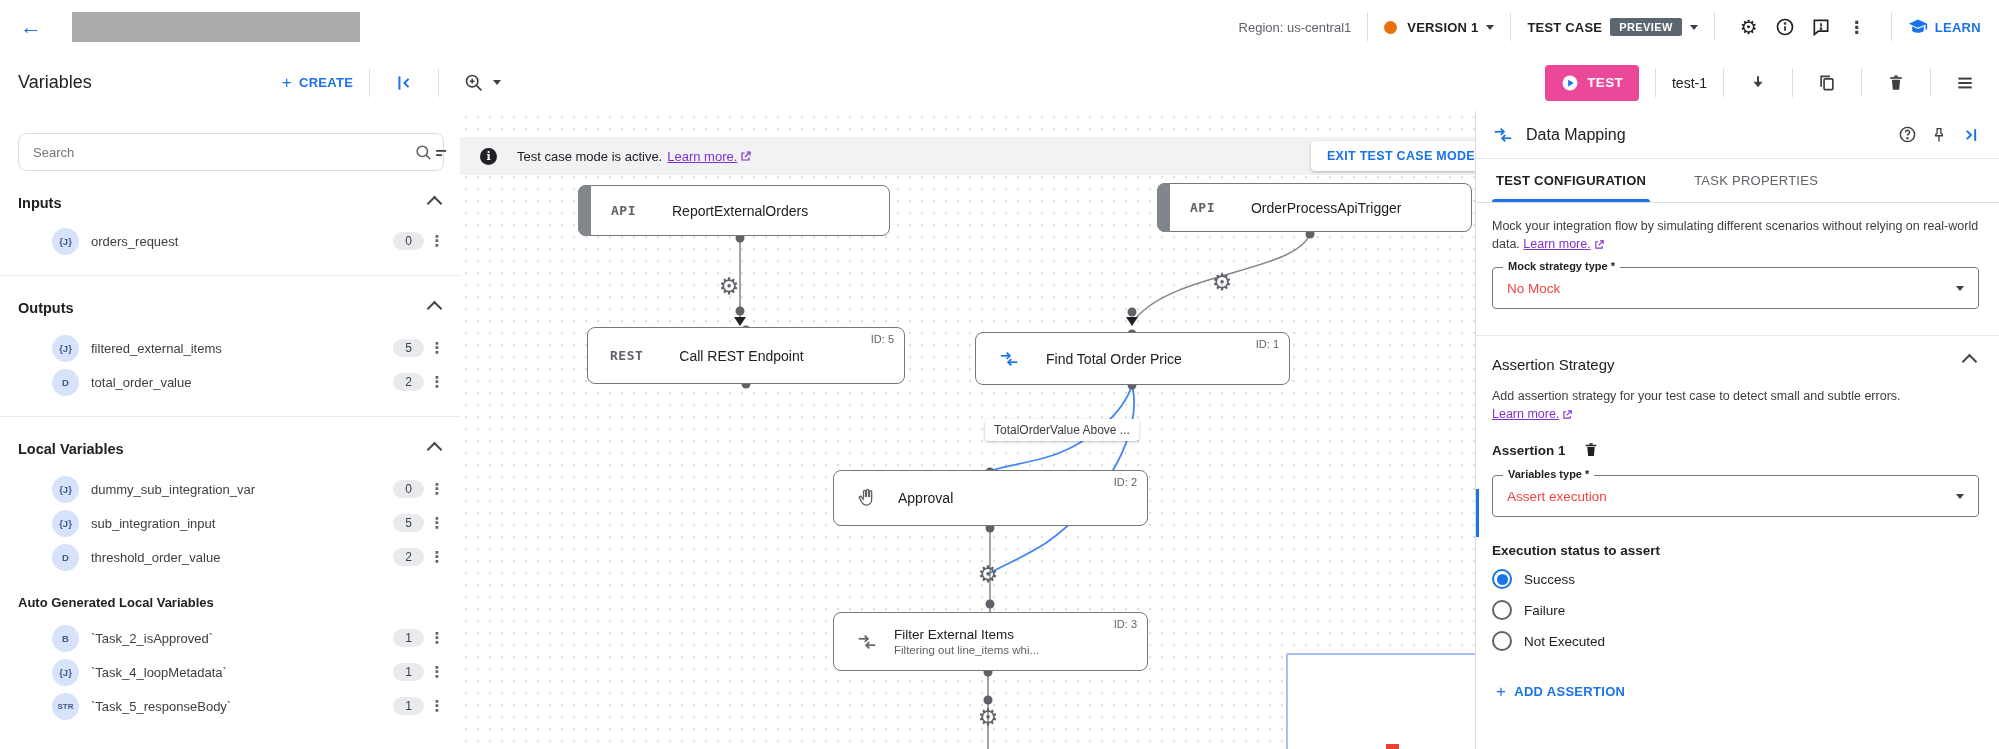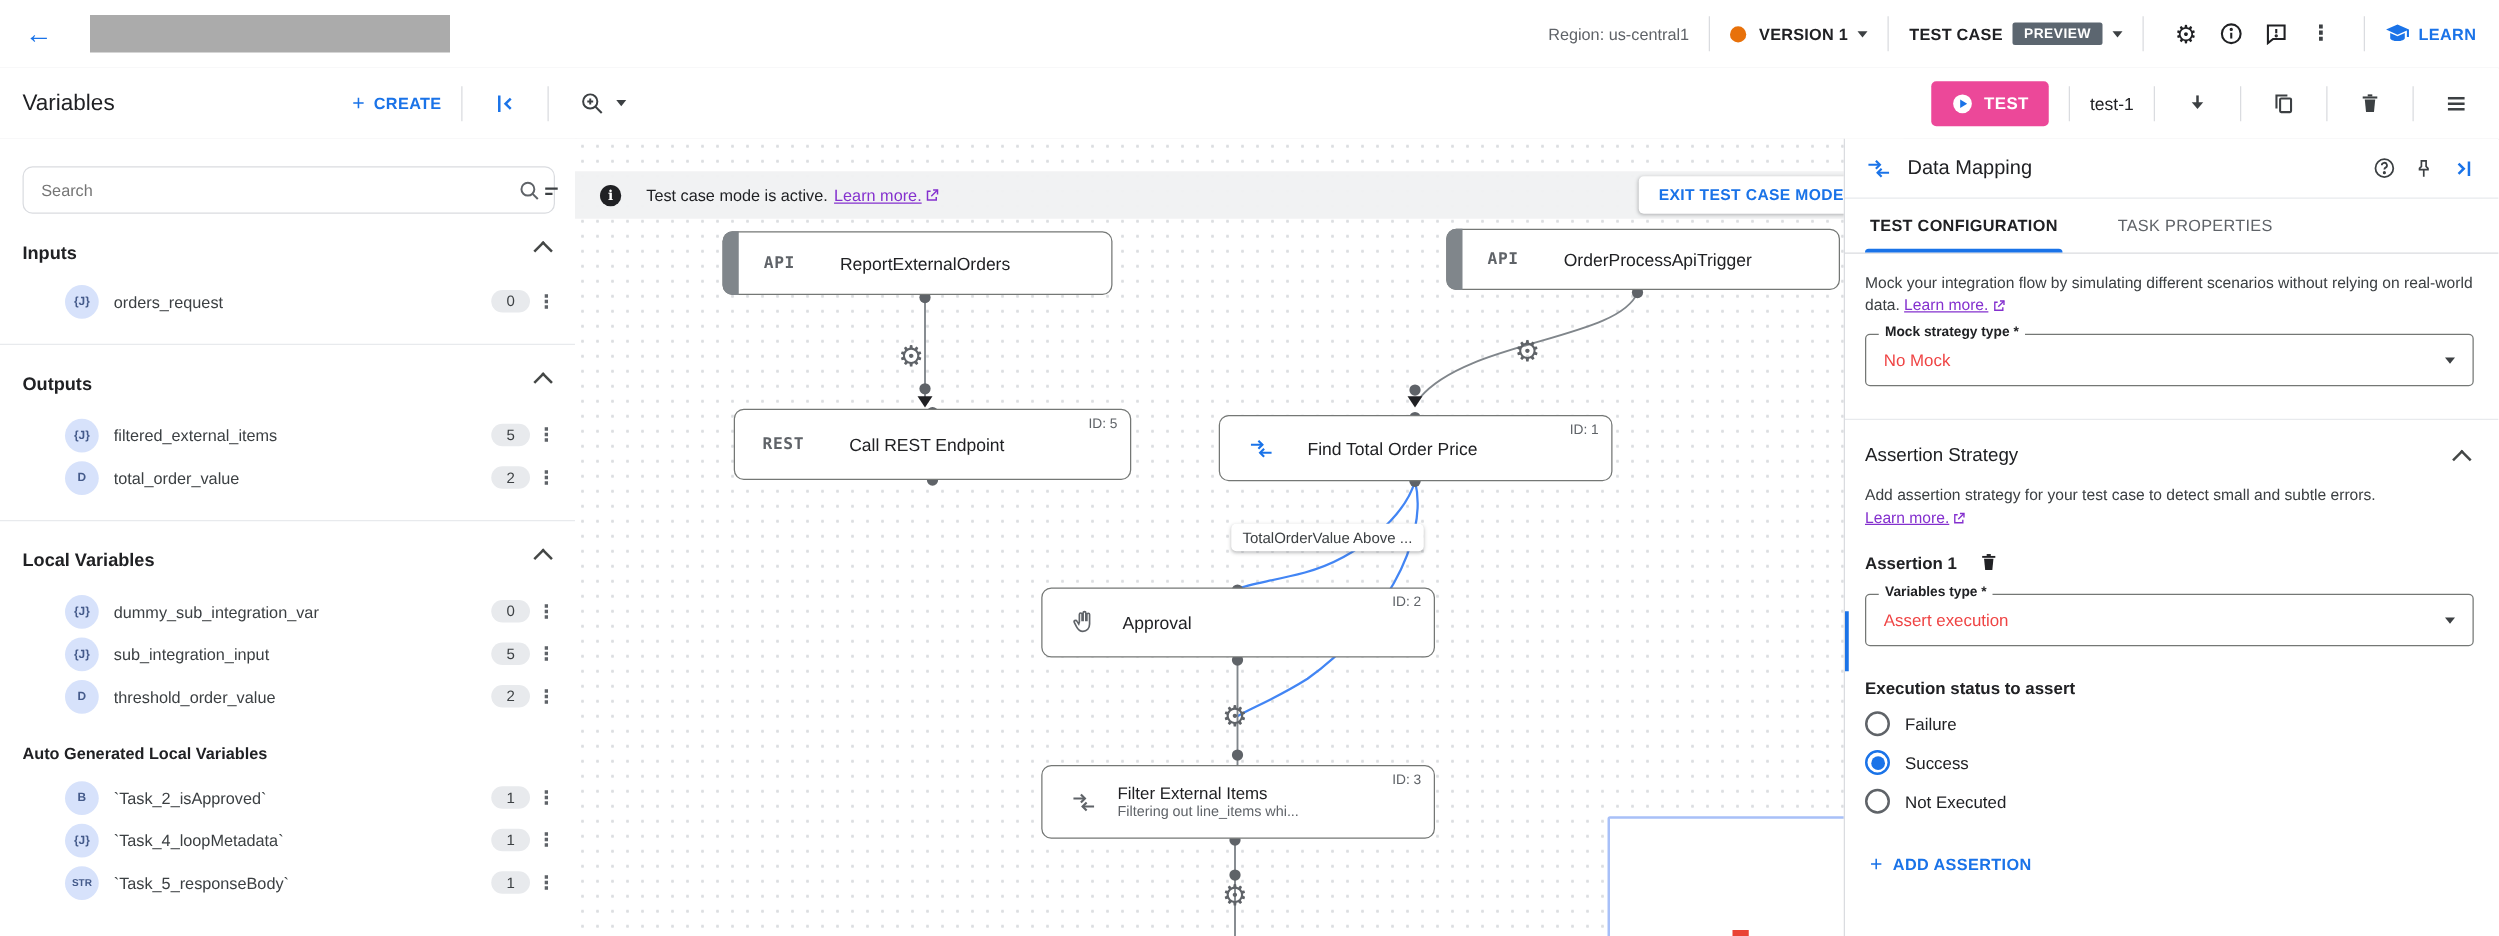--- a/index.html
+++ b/index.html
@@ -37,21 +37,21 @@
             font-weight:700;letter-spacing:.3px;border-radius:4px;height:36px;padding:0 16px;cursor:pointer;}
   .tb-name{font-size:14px;color:#202124;}
 
   
   .sidebar{position:absolute;left:0;top:111px;width:460px;bottom:0;background:#fff;
            border-right:1px solid #e8eaed;overflow:hidden;}
   .search-wrap{margin:22px 16px 0 18px;height:36px;border:1px solid #dadce0;border-radius:8px;
                display:flex;align-items:center;padding:0 10px 0 12px;}
   .search-wrap input{border:none;outline:none;flex:1;font-size:13px;color:#3c4043;font-family:inherit;background:transparent;}
   .sort-ic{position:absolute;right:8px;top:32px;}
-  .sec-head{display:flex;justify-content:space-between;padding:0 16px 0 18px;
+  .sec-head{display:flex;align-items:center;justify-content:space-between;padding:0 16px 0 18px;
             margin-top:24px;font-size:14.5px;font-weight:700;color:#202124;}
   .sec-head.small{font-size:13px;margin-top:22px;}
   .chev{width:9px;height:9px;border-left:2px solid #444746;border-top:2px solid #444746;
         transform:rotate(45deg);margin-right:4px;cursor:pointer;}
   .vrow{display:flex;align-items:center;height:32px;padding:0 10px 0 52px;margin-top:2px;}
   .vrow:first-of-type{margin-top:0;}
   .ticon{width:27px;height:27px;border-radius:50%;background:#d7e2fb;color:#445a8a;font-size:9.5px;
          font-weight:700;display:flex;align-items:center;justify-content:center;flex:0 0 27px;letter-spacing:0;}
   .ticon.str{font-size:8px;}
   .vname{font-size:13px;color:#3c4043;margin-left:12px;}
@@ -109,21 +109,21 @@
   .p-body{padding:14px 20px 0 16px;position:relative;}
   .p-desc{font-size:12.5px;line-height:18px;color:#3c4043;}
   .plink{color:#8430ce;text-decoration:underline;cursor:pointer;display:inline-flex;align-items:center;gap:3px;}
   .selbox{position:relative;border:1px solid #747775;border-radius:4px;height:40px;margin-top:14px;
           display:flex;align-items:center;padding:0 14px;cursor:pointer;}
   .selbox .flabel{position:absolute;top:-8px;left:10px;background:#fff;padding:0 5px;font-size:11px;
                   font-weight:700;color:#202124;}
   .selbox .sval{font-size:13.5px;color:#ef4444;}
   .selbox .caret{margin-left:auto;}
   .pdiv{border-top:1px solid #e8eaed;margin:26px -20px 0 -16px;}
-  .p-sec{display:flex;align-items:flex-end;justify-content:space-between;margin-top:20px;}
+  .p-sec{display:flex;align-items:flex-start;justify-content:space-between;margin-top:20px;}
   .p-sec .st{font-size:15px;font-weight:500;color:#202124;}
   .assert-row{display:flex;align-items:center;gap:16px;margin-top:18px;}
   .assert-row .at{font-size:13.5px;font-weight:700;color:#202124;}
   .status-label{font-size:13.5px;font-weight:700;color:#202124;margin-top:26px;}
   .radio-row{display:flex;align-items:center;gap:12px;margin-top:11px;height:20px;cursor:pointer;}
   .radio{width:16px;height:16px;border:2px solid #5f6368;border-radius:50%;position:relative;flex:0 0 16px;}
   .radio.sel{border-color:#1a73e8;}
   .radio.sel::after{content:'';position:absolute;inset:2.5px;border-radius:50%;background:#1a73e8;}
   .radio-label{font-size:13.5px;color:#202124;}
   .btn-add{display:inline-flex;align-items:center;gap:8px;color:#1a73e8;font-size:13px;font-weight:700;
@@ -535,26 +535,26 @@
 
       <div class="selbox" style="margin-top:16px">
         <span class="flabel">Variables type *</span>
         <span class="sval">Assert execution</span>
         <span class="caret"></span>
       </div>
 
       <div class="status-label">Execution status to assert</div>
 
       <div class="radio-row">
+        <span class="radio sel"></span>
+        <span class="radio-label">Success</span>
+      </div>
+      <div class="radio-row">
         <span class="radio"></span>
         <span class="radio-label">Failure</span>
-      </div>
-      <div class="radio-row">
-        <span class="radio sel"></span>
-        <span class="radio-label">Success</span>
       </div>
       <div class="radio-row">
         <span class="radio"></span>
         <span class="radio-label">Not Executed</span>
       </div>
 
       <div class="btn-add">
         <span class="plus">+</span>
         <span>ADD ASSERTION</span>
       </div>

